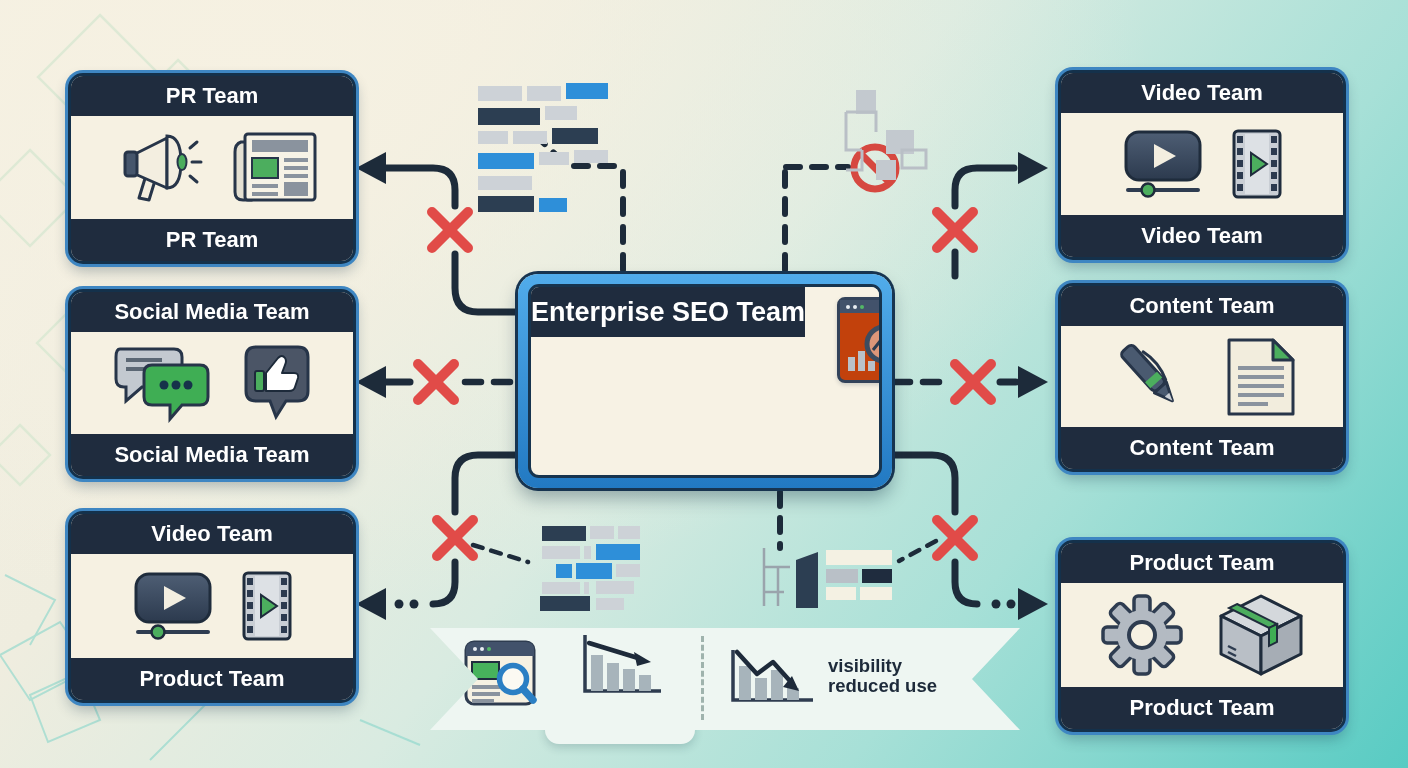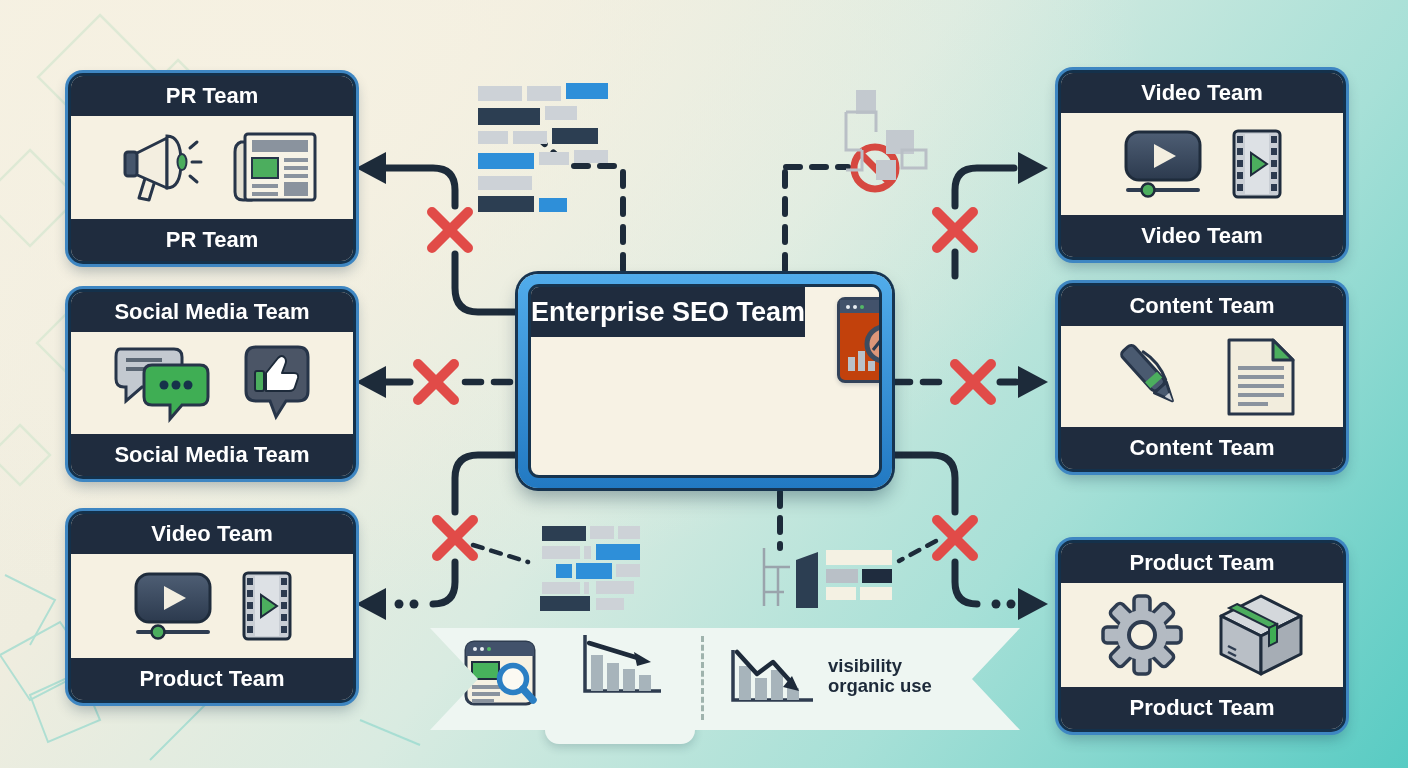--- a/index.html
+++ b/index.html
@@ -497,17 +497,17 @@
           <rect x="13" y="20" width="12" height="34"></rect>
           <rect x="29" y="32" width="12" height="22"></rect>
           <rect x="45" y="24" width="12" height="30"></rect>
           <rect x="61" y="42" width="12" height="12"></rect>
         </g>
       <path d="M11,6 L31,28 L47,16 L64,35" fill="none" stroke="#1d2a3a" stroke-width="4.5" stroke-linecap="round" stroke-linejoin="round"></path>
       <polygon points="73,45 57,41 66,30" fill="#1d2a3a"></polygon>
     </svg>
     <div class="cap" style="left:398px;top:28px;width:170px">
       <span>visibility</span>
-      <span>organic use</span>
+      <span>reduced use</span>
     </div>
   </div>
 
 </div>
 
 </body></html>

